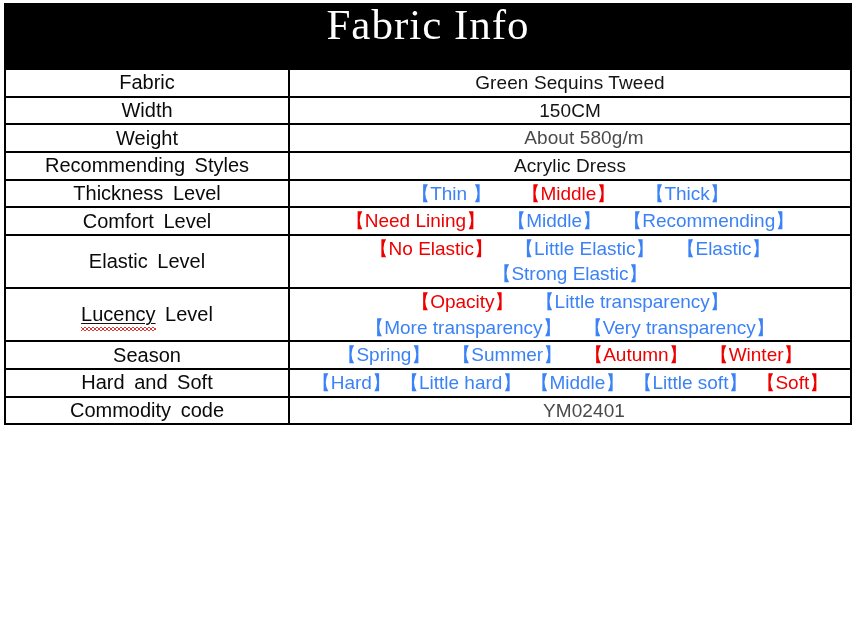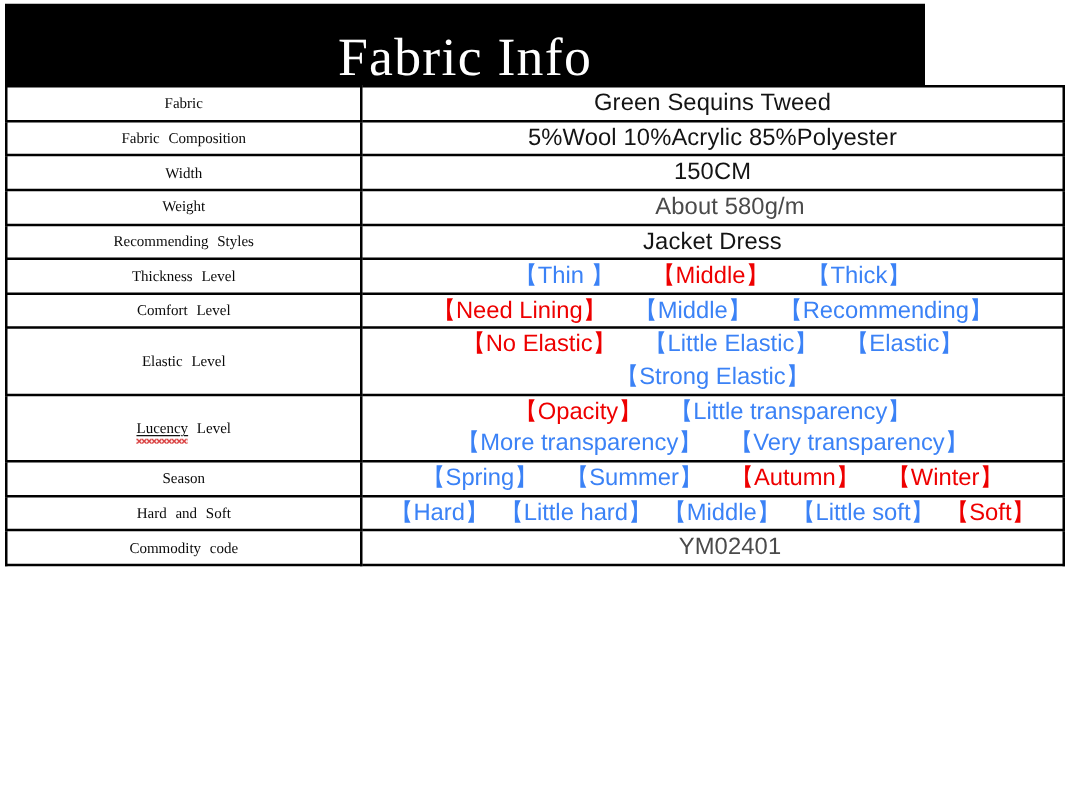--- a/index.html
+++ b/index.html
@@ -20,25 +20,25 @@
     height: 628px;
     background: #ffffff;
     box-sizing: border-box;
   }
 
   
   .title-banner {
     position: absolute;
     left: 4px;
     top: 3px;
-    width: 736px;
+    width: 848px;
     height: 65px;
     background: #000000;
     display: flex;
-    align-items: flex-end;
+    align-items: flex-start;
     justify-content: center;
   }
   .title-text {
     color: #ffffff;
     font-family: "Liberation Serif", serif;
     font-size: 43px;
     line-height: 1;
     letter-spacing: 1px;
     white-space: nowrap;
   }
@@ -57,22 +57,22 @@
     border: 2px solid #000000;
     padding: 0;
     vertical-align: middle;
   }
   .col-label {
     width: 284px;
   }
 
   .label-cell {
     text-align: center;
-    font-family: Liberation Serif, serif;
-    font-size: 12px;
+    font-family: Liberation Sans, sans-serif;
+    font-size: 20px;
     color: #0a0a0a;
     padding: 6px 4px;
     word-spacing: 4px;
   }
   .value-cell {
     text-align: center;
     font-family: "Liberation Sans", sans-serif;
     font-size: 19px;
     color: #141414;
     padding: 6px 6px;
@@ -154,34 +154,30 @@
     <colgroup>
       <col class="col-label">
       <col>
     </colgroup>
     <tbody id="spec-body">
         <tr>
           <td class="label-cell">Fabric</td>
           <td class="value-cell plain">Green Sequins Tweed</td>
         </tr>
         <tr>
-          <td class="label-cell">Fabric Composition</td>
-          <td class="value-cell plain">5%Wool 10%Acrylic 85%Polyester</td>
-        </tr>
-        <tr>
           <td class="label-cell">Width</td>
           <td class="value-cell plain">150CM</td>
         </tr>
         <tr>
           <td class="label-cell">Weight</td>
           <td class="value-cell plain muted">About 580g/m</td>
         </tr>
         <tr>
           <td class="label-cell">Recommending Styles</td>
-          <td class="value-cell plain">Jacket Dress</td>
+          <td class="value-cell plain">Acrylic Dress</td>
         </tr>
         <tr>
           <td class="label-cell">Thickness Level</td>
           <td class="value-cell">
             <div class="opt-line gap-lg">
               <span class="opt"><span class="brk">【</span><span>Thin </span><span class="brk">】</span></span>
               <span class="opt red"><span class="brk">【</span><span>Middle</span><span class="brk">】</span></span>
               <span class="opt"><span class="brk">【</span><span>Thick</span><span class="brk">】</span></span>
             </div>
           </td>

